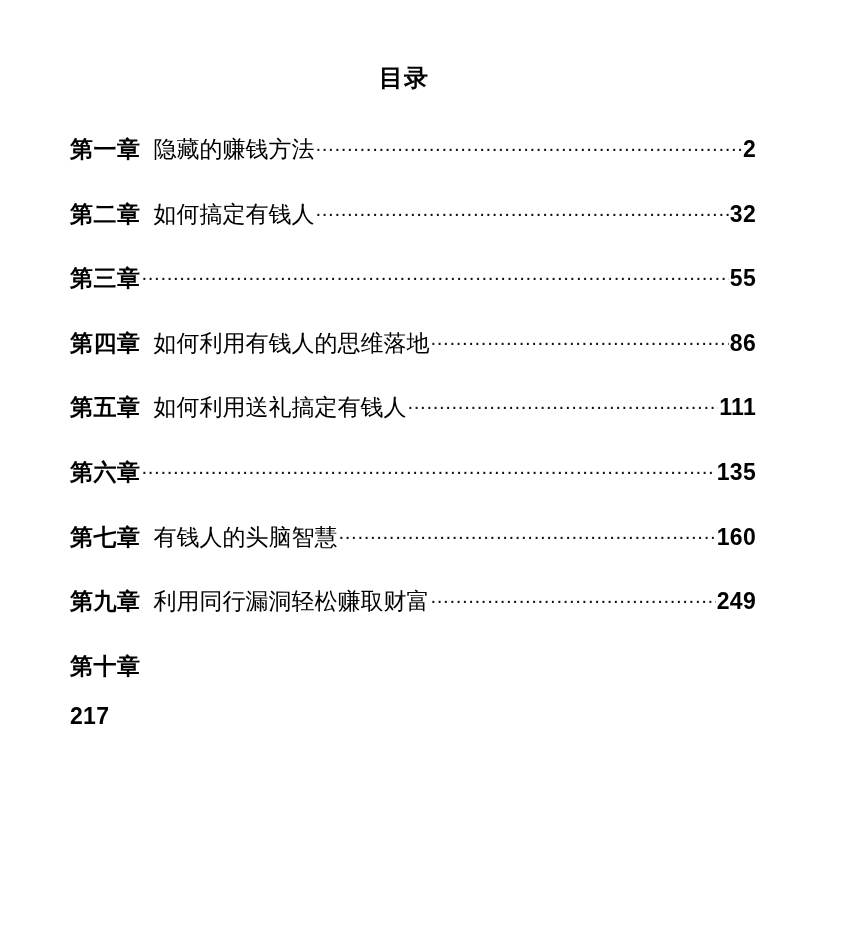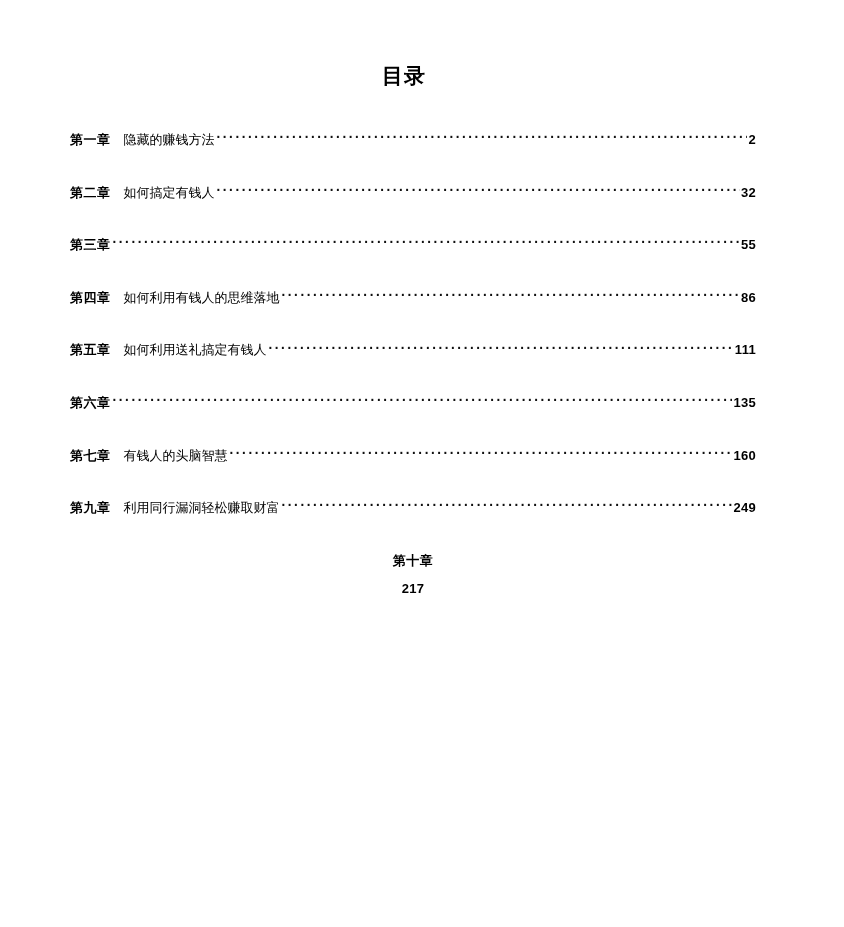--- a/index.html
+++ b/index.html
@@ -16,34 +16,34 @@
   }
   .page {
     width: 844px;
     height: 927px;
     box-sizing: border-box;
     padding: 62px 88px 0 70px;
     position: relative;
   }
   .toc-title {
     text-align: center;
-    font-size: 21px;
+    font-size: 24px;
     font-weight: bold;
     letter-spacing: 1px;
     margin: 0 0 42px 0;
     padding-right: 18px;
   }
   .toc-list {
     display: block;
   }
   .toc-entry {
     display: flex;
-    align-items: center;
+    align-items: flex-start;
     width: 100%;
-    font-size: 13px;
+    font-size: 23px;
     line-height: 1.2;
     margin-bottom: 37px;
     white-space: nowrap;
   }
   .toc-entry:last-child {
     margin-bottom: 0;
     flex-direction: column;
   }
   .chapter-num {
     font-weight: bold;

